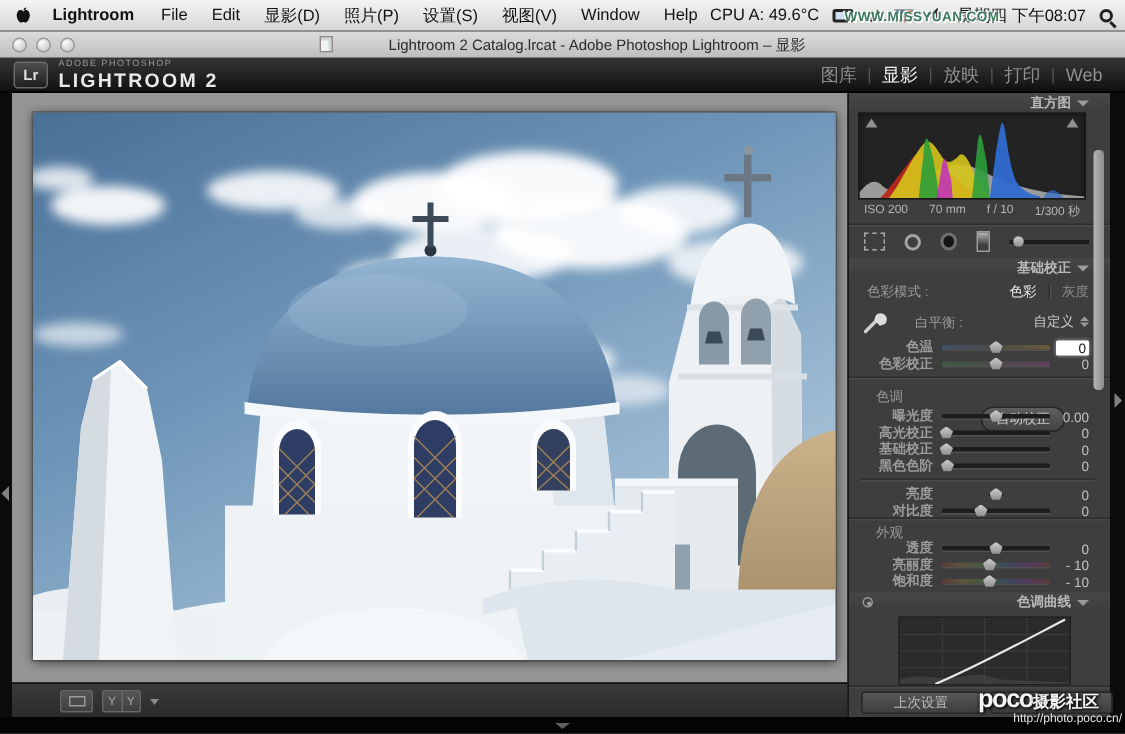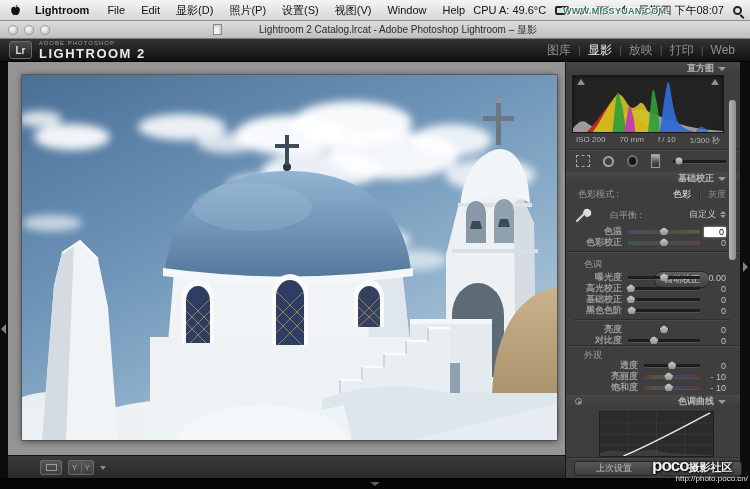--- a/index.html
+++ b/index.html
@@ -121,21 +121,21 @@
   .wbrow { position:absolute; left:0; top:142px; width:100%; height:20px; }
   .dropper { position:absolute; left:8px; top:-2px; }
   .wb-label { position:absolute; left:44px; top:5px; }
   .wb-value { position:absolute; right:14px; top:4px; display:flex; align-items:center; gap:4px; color:#c9c9c9; }
   .updown { display:flex; flex-direction:column; gap:1px; }
   .updown b { width:0; height:0; border-left:3px solid transparent; border-right:3px solid transparent; }
   .updown .u { border-bottom:3px solid #9a9a9a; }
   .updown .d { border-top:3px solid #9a9a9a; }
 
   .sl-group { position:absolute; left:0; width:100%; }
-  .g-wb { top:164px; } .g-tone { top:210px; } .g-pres { top:298px;padding-left:16px; }
+  .g-wb { top:164px; } .g-tone { top:210px; } .g-pres { top:298px; }
   .sl-row { display:flex; align-items:center; height:11px; padding-right:14px; position:relative; }
   .sl-gap { margin-top:8px;gap:31px; }
   .sl-gap::before { content:''; position:absolute; left:8px; right:10px; top:-5px; height:1px;
     background:#2f2f2f; box-shadow:0 1px 0 #4a4a4a; }
   .sl-label { width:62px; text-align:right; padding-right:6px; color:#9b9b9b; white-space:nowrap;font-weight:bold; }
   .sl-track { flex:1; height:3px; background:#1d1d1d; border-radius:1px; position:relative;
     box-shadow:0 1px 0 rgba(255,255,255,.1); }
   .tr-temp { background:linear-gradient(90deg,#41506b,#4c4c45,#6a5c39); }
   .tr-tint { background:linear-gradient(90deg,#3f5a41,#4b4b4b,#5e3f5c); }
   .tr-color { background:linear-gradient(90deg,#5c3a3a,#5c553a,#3f5c42,#3a4a5c,#543a5c,#5c3a3a); }

